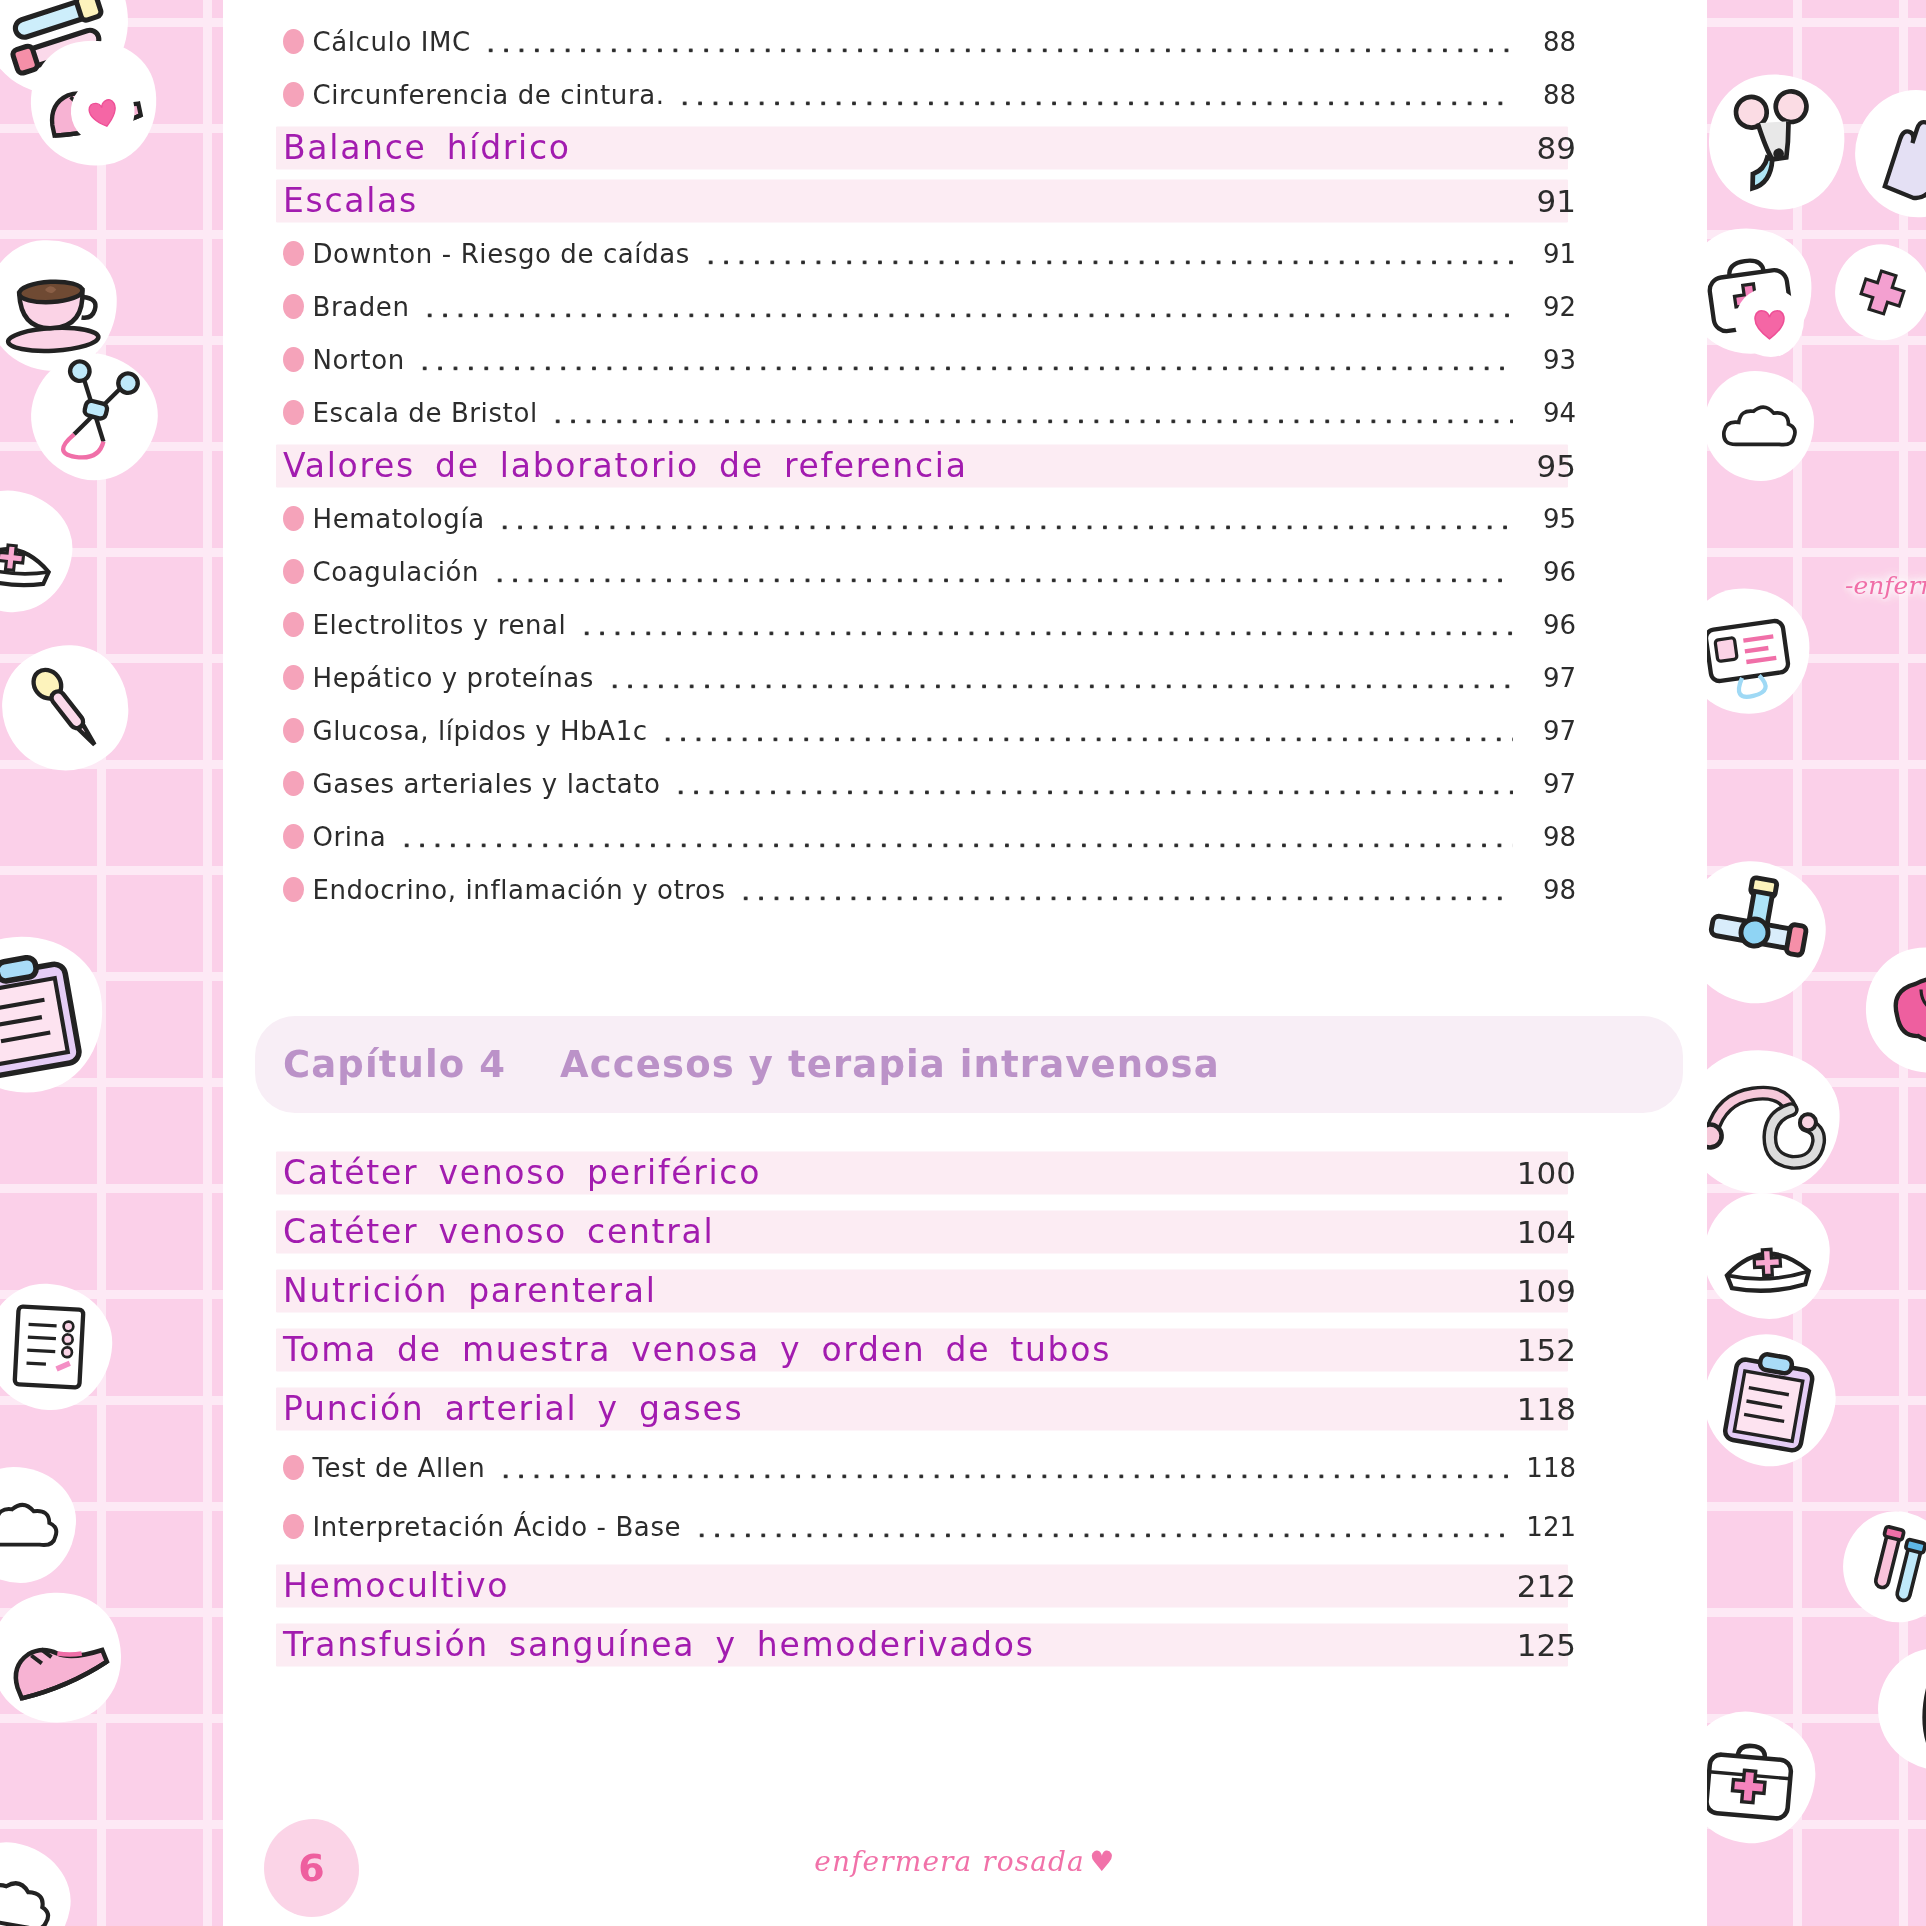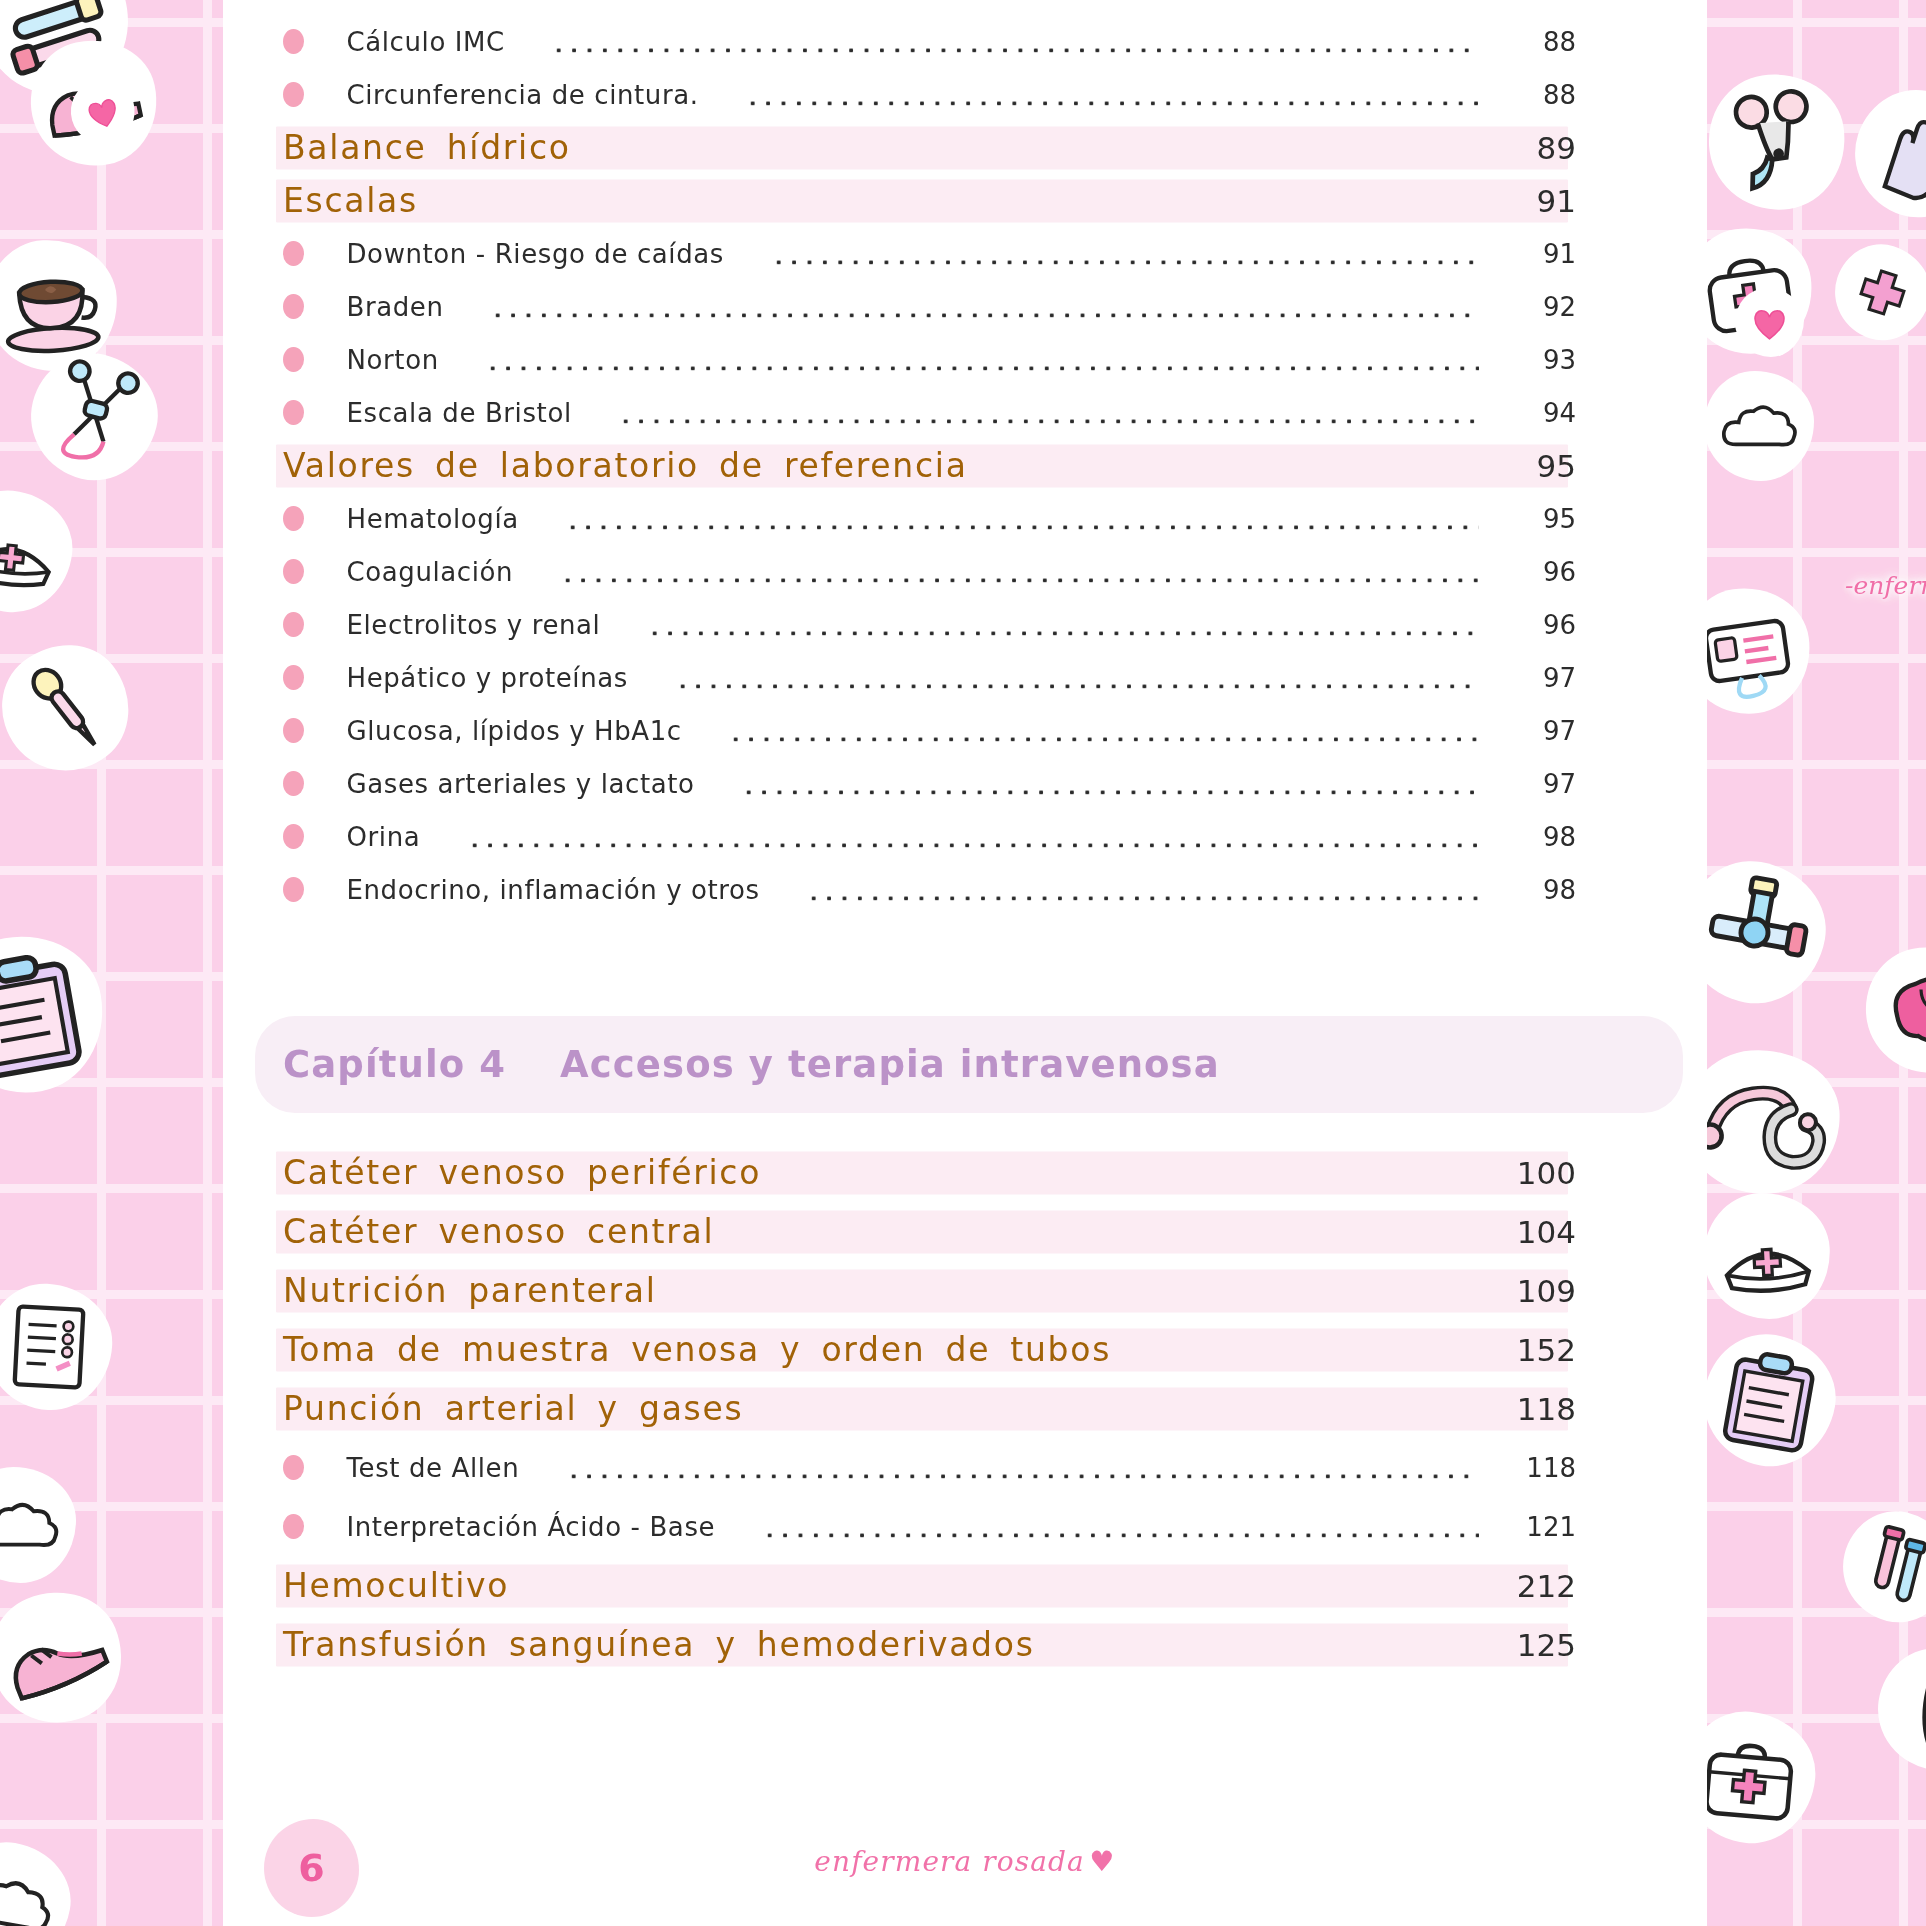--- a/index.html
+++ b/index.html
@@ -11,30 +11,30 @@
       repeating-linear-gradient(0deg, transparent 0, transparent 97px, #fde9f5 97px, #fde9f5 106px),
       repeating-linear-gradient(90deg, transparent 0, transparent 97px, #fde9f5 97px, #fde9f5 106px);
   }
   .page{position:absolute;left:223px;top:0;width:1484px;height:1926px;background:#ffffff;}
   .content{position:absolute;left:60px;right:131px;top:15px;}
 
   .row{display:flex;align-items:center;position:relative;}
   .grp-a{height:53px;}
   .grp-b{height:59px;}
 
-  .sub{font-size:26px;color:#2c2c2c;gap:34px;}
+  .sub{font-size:26px;color:#2c2c2c;}
   .bullet{width:20.5px;height:25px;border-radius:50%;background:#f5a3ba;margin-right:9px;flex:none;}
   .label{white-space:nowrap;position:relative;z-index:1;}
   .sub .label{letter-spacing:0.6px;}
   .dots{flex:1;height:5.7px;transform:translateY(8.6px);margin:0 8px 0 12.6px;
         background-image:radial-gradient(circle,#2c2c2c 1.9px,transparent 2.4px);
         background-size:15.4px 5.7px;background-repeat:repeat-x;background-position:left center;}
   .num{font-size:26px;color:#2c2c2c;min-width:55px;text-align:right;flex:none;position:relative;z-index:1;}
 
-  .section .label{font-size:33px;letter-spacing:1.7px;word-spacing:8px;color:#a16207;font-weight:400;}
+  .section .label{font-size:33px;letter-spacing:1.7px;word-spacing:8px;color:#a21caf;font-weight:400;}
   .section .num{font-size:31px;}
   .section .spacer{flex:1;}
   .band{position:absolute;left:-6.8px;right:8px;top:50%;height:43px;transform:translateY(-50%);
         background:#fcecf3;border-radius:1.1px;}
 
   .chapter{position:relative;height:97px;margin-top:100px;margin-bottom:30px;display:flex;align-items:center;}
   .ch-band{position:absolute;left:-28.5px;right:-107px;top:0;bottom:0;background:#f8eef6;border-radius:40px;}
   .ch-label,.ch-title{position:relative;font-size:37px;font-weight:700;color:#bb92c8;letter-spacing:1.1px;white-space:nowrap;}
   .ch-label{margin-right:54px;}
 

